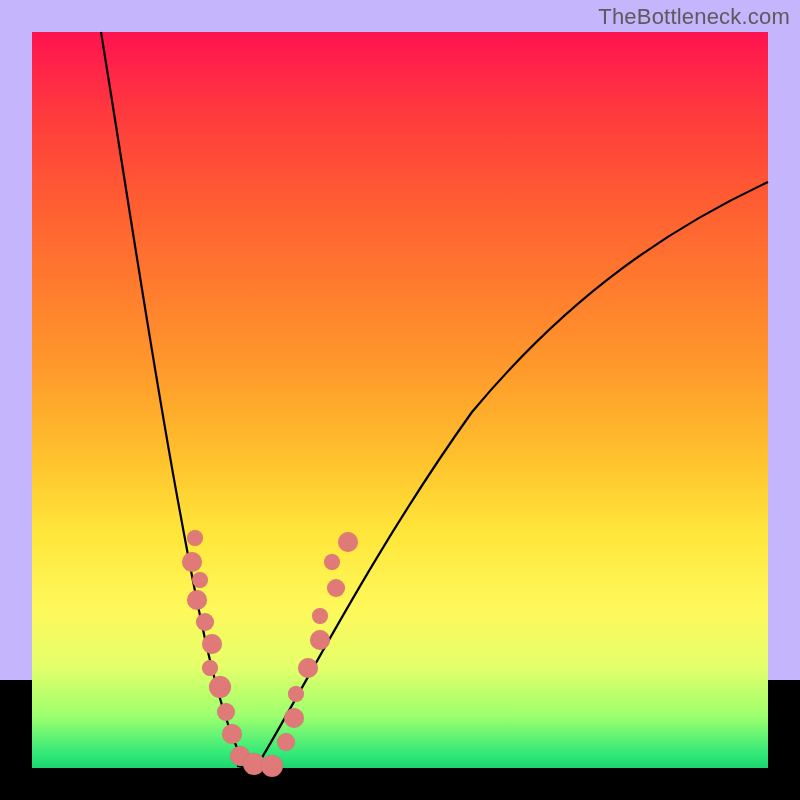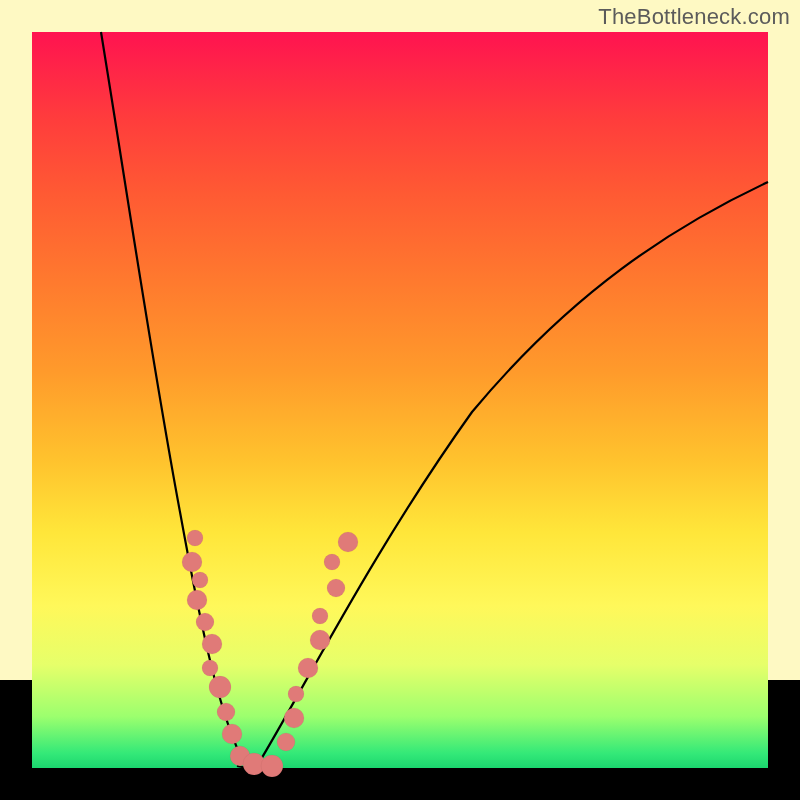--- a/index.html
+++ b/index.html
@@ -10,21 +10,21 @@
     overflow: hidden;
     background: #000;
     font-family: Arial, Helvetica, sans-serif;
   }
   .frame {
     position: absolute;
     left: 0;
     top: 0;
     width: 800px;
     height: 680px;
-    background: #fef9c3;
+    background: #c4b5fd;
   }
   .plot {
     position: absolute;
     left: 32px;
     top: 32px;
     width: 736px;
     height: 736px;
     
     background: linear-gradient(
       to bottom,

